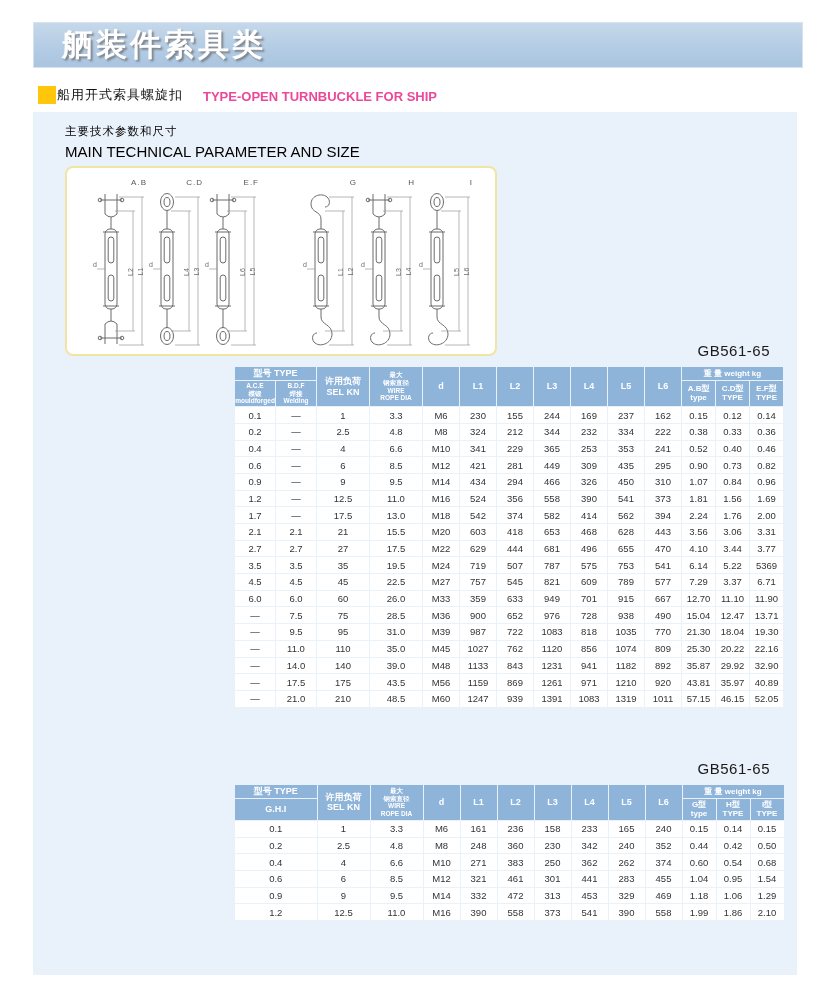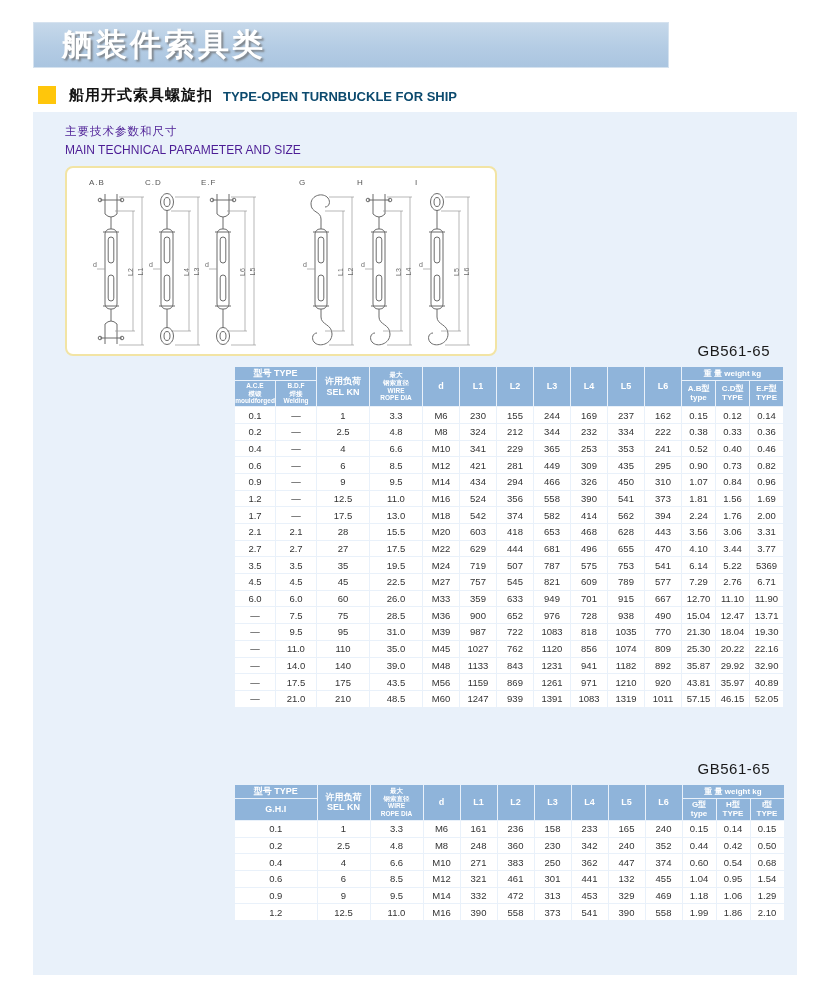--- a/index.html
+++ b/index.html
@@ -1,45 +1,45 @@
 <!DOCTYPE html>
 <html><head>
 <meta charset="utf-8">
 <style>
   * { margin:0; padding:0; box-sizing:border-box; }
   html,body { background:#fff; font-family:"Liberation Sans","DejaVu Sans",sans-serif; }
   #page { position:relative; width:830px; height:1000px; background:#fff; overflow:hidden; }
 
   
-  .banner { position:absolute; left:33px; top:22px; width:636px; height:46px;
+  .banner { position:absolute; left:33px; top:22px; width:770px; height:46px;
     background:linear-gradient(180deg,#c6d8ea 0%,#b4cce4 55%,#aac5e0 100%);
     border:1px solid #d5e2ef; display:flex; align-items:center; }
   .banner-cn { font-size:31px; font-weight:bold; color:#fff; letter-spacing:3px;
     margin-left:28px; text-shadow:2px 2px 2px rgba(110,110,110,.75); }
   .banner-en { font-size:20px; font-weight:bold; color:#fff; letter-spacing:.5px;
     margin-left:14px; margin-top:6px; text-shadow:1px 2px 2px rgba(110,110,110,.7); }
 
   
   .section { position:absolute; left:33px; top:82px; width:770px; height:26px;
     display:flex; align-items:center; }
   .bullet { width:18px; height:18px; background:#ffc60b; margin-left:5px; }
-  .section-cn { font-size:15px; font-weight:bold; color:#111; margin-left:13px; letter-spacing:1px; }
-  .section-en { font-size:13px; font-weight:bold; color:#0c4a6e; margin-left:10px; margin-top:3px; }
+  .section-cn { font-size:13px; font-weight:normal; color:#111; margin-left:1px; letter-spacing:1px; }
+  .section-en { font-size:13px; font-weight:bold; color:#ec4899; margin-left:20px; margin-top:3px; }
 
   
   .content { position:absolute; left:33px; top:112px; width:764px; height:863px; background:#e9f1fa; }
-  .intro { position:absolute; left:32px; top:12px; color:#4c1d95; }
+  .intro { position:absolute; left:32px; top:12px; color:#000000; }
   .intro-cn { font-size:11.5px; letter-spacing:1px; }
-  .intro-en { font-size:12px; margin-top:4px; }
+  .intro-en { font-size:15px; margin-top:4px; }
 
   
   .diagram-box { position:absolute; left:32px; top:54px; width:432px; height:190px;
     background:#fff; border:2px solid #f2e4a4; border-radius:8px; }
   .fig { position:absolute; top:10px; width:58px; height:172px; }
-  .fig-label { text-align:left; font-size:8px; color:#555; letter-spacing:1px; height:11px; }
+  .fig-label { text-align:right; font-size:8px; color:#555; letter-spacing:1px; height:11px; }
   .fig svg { display:block; }
 
   
   .gb-label { position:absolute; width:536px; left:201px; text-align:right;
     font-size:15px; color:#1a1a1a; letter-spacing:.5px; }
   #gb1 { top:230px; }
   #gb2 { top:648px; }
 
   
   table.datatable { position:absolute; left:201px; width:536px;
@@ -440,21 +440,21 @@
             <td>414</td>
             <td>562</td>
             <td>394</td>
             <td>2.24</td>
             <td>1.76</td>
             <td>2.00</td>
           </tr>
           <tr>
             <td>2.1</td>
             <td>2.1</td>
-            <td>28</td>
+            <td>21</td>
             <td>15.5</td>
             <td>M20</td>
             <td>603</td>
             <td>418</td>
             <td>653</td>
             <td>468</td>
             <td>628</td>
             <td>443</td>
             <td>3.56</td>
             <td>3.06</td>
@@ -498,21 +498,21 @@
             <td>45</td>
             <td>22.5</td>
             <td>M27</td>
             <td>757</td>
             <td>545</td>
             <td>821</td>
             <td>609</td>
             <td>789</td>
             <td>577</td>
             <td>7.29</td>
-            <td>2.76</td>
+            <td>3.37</td>
             <td>6.71</td>
           </tr>
           <tr>
             <td>6.0</td>
             <td>6.0</td>
             <td>60</td>
             <td>26.0</td>
             <td>M33</td>
             <td>359</td>
             <td>633</td>
@@ -702,36 +702,36 @@
           </tr>
           <tr>
             <td>0.4</td>
             <td>4</td>
             <td>6.6</td>
             <td>M10</td>
             <td>271</td>
             <td>383</td>
             <td>250</td>
             <td>362</td>
-            <td>447</td>
+            <td>262</td>
             <td>374</td>
             <td>0.60</td>
             <td>0.54</td>
             <td>0.68</td>
           </tr>
           <tr>
             <td>0.6</td>
             <td>6</td>
             <td>8.5</td>
             <td>M12</td>
             <td>321</td>
             <td>461</td>
             <td>301</td>
             <td>441</td>
-            <td>132</td>
+            <td>283</td>
             <td>455</td>
             <td>1.04</td>
             <td>0.95</td>
             <td>1.54</td>
           </tr>
           <tr>
             <td>0.9</td>
             <td>9</td>
             <td>9.5</td>
             <td>M14</td>

